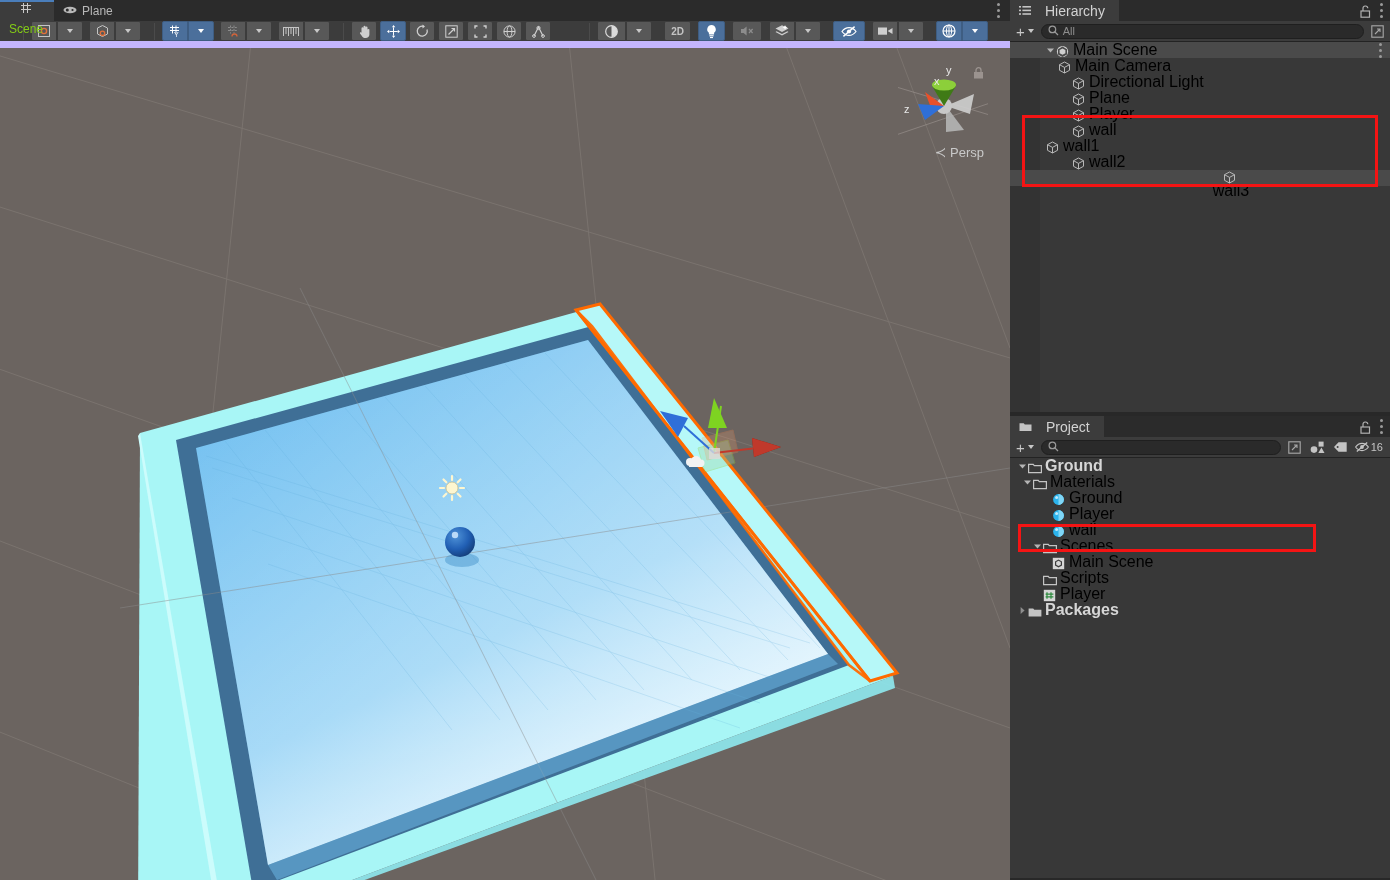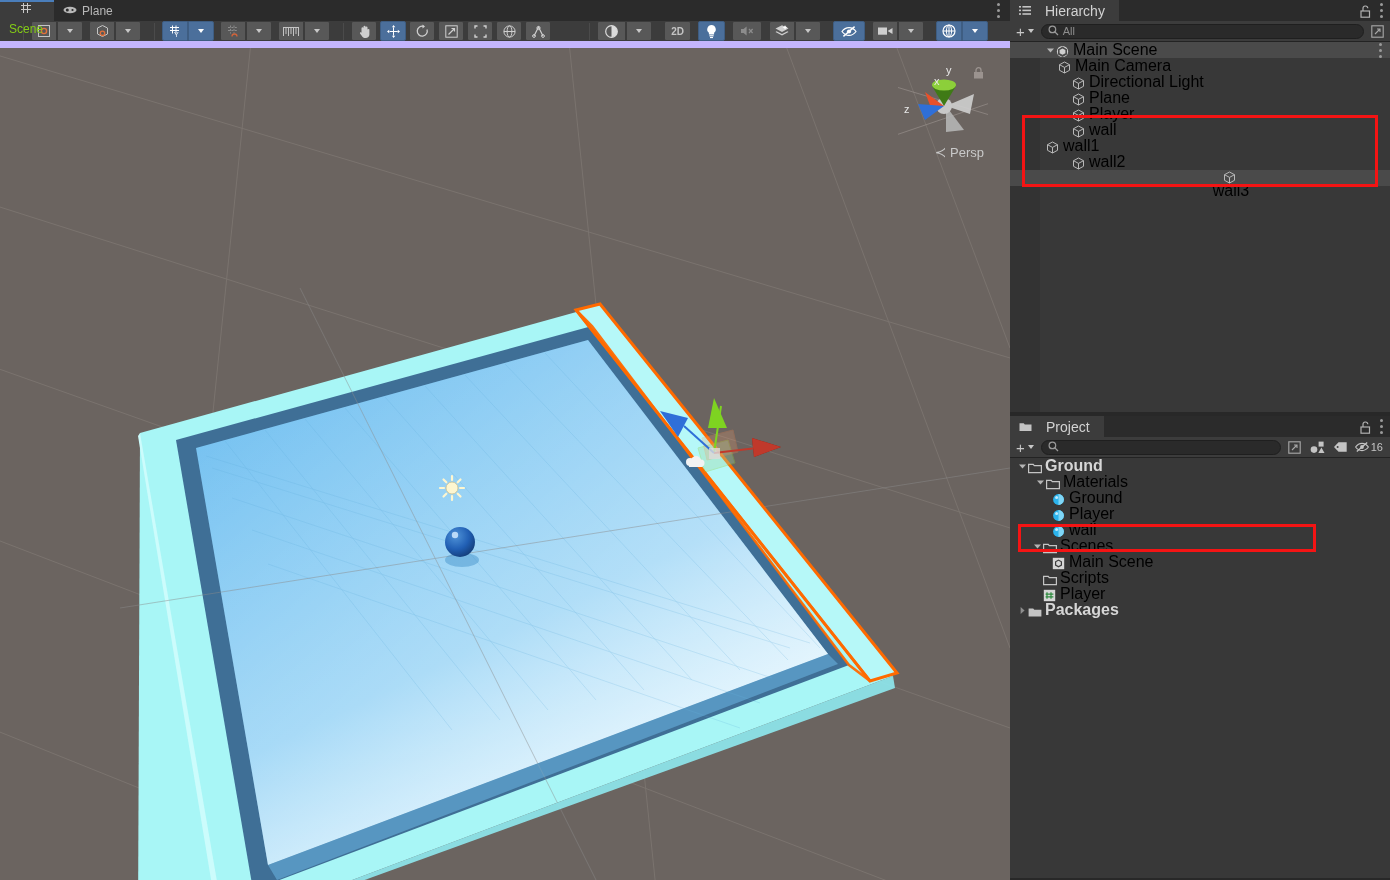--- a/index.html
+++ b/index.html
@@ -697,21 +697,21 @@
                 </svg>
             </span>
             <span class="ico">
               <svg width="14" height="12" viewBox="0 0 14 12">
                   <path d="M0.6 2.4h4.6l1.1 1.3h7.1v6.9H0.6z" fill="none" stroke="#c4c4c4" stroke-width="1.2"></path>
                 </svg>
             </span>
             <span class="row-label bold">Ground</span>
           </div>
 
-          <div class="row" style="padding-left:24px">
+          <div class="row" style="padding-left:11px">
             <span class="tw">
               <svg width="9" height="9" viewBox="0 0 9 9">
                   <path d="M1 2.6 4.5 6.6 8 2.6z" fill="#b4b4b4"></path>
                 </svg>
             </span>
             <span class="ico">
               <svg width="14" height="12" viewBox="0 0 14 12">
                   <path d="M0.6 2.4h4.6l1.1 1.3h7.1v6.9H0.6z" fill="none" stroke="#c4c4c4" stroke-width="1.2"></path>
                 </svg>
             </span>

